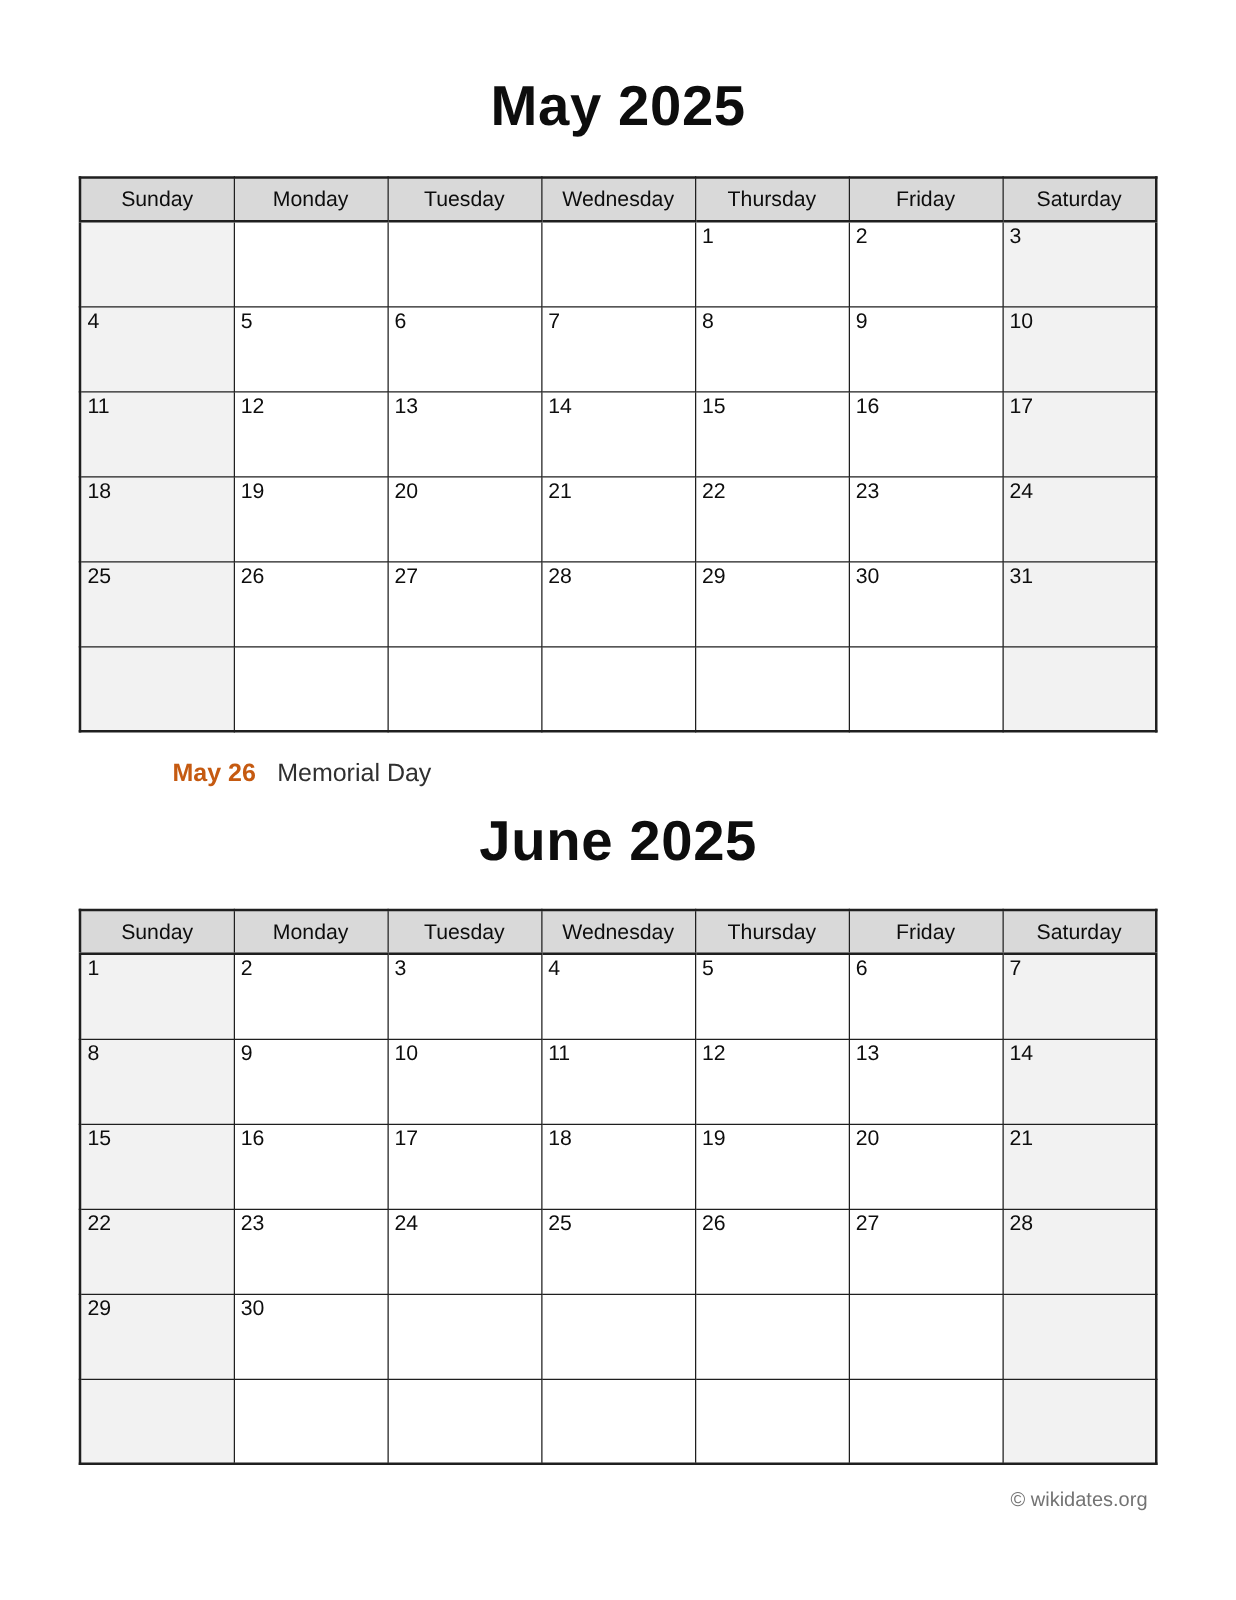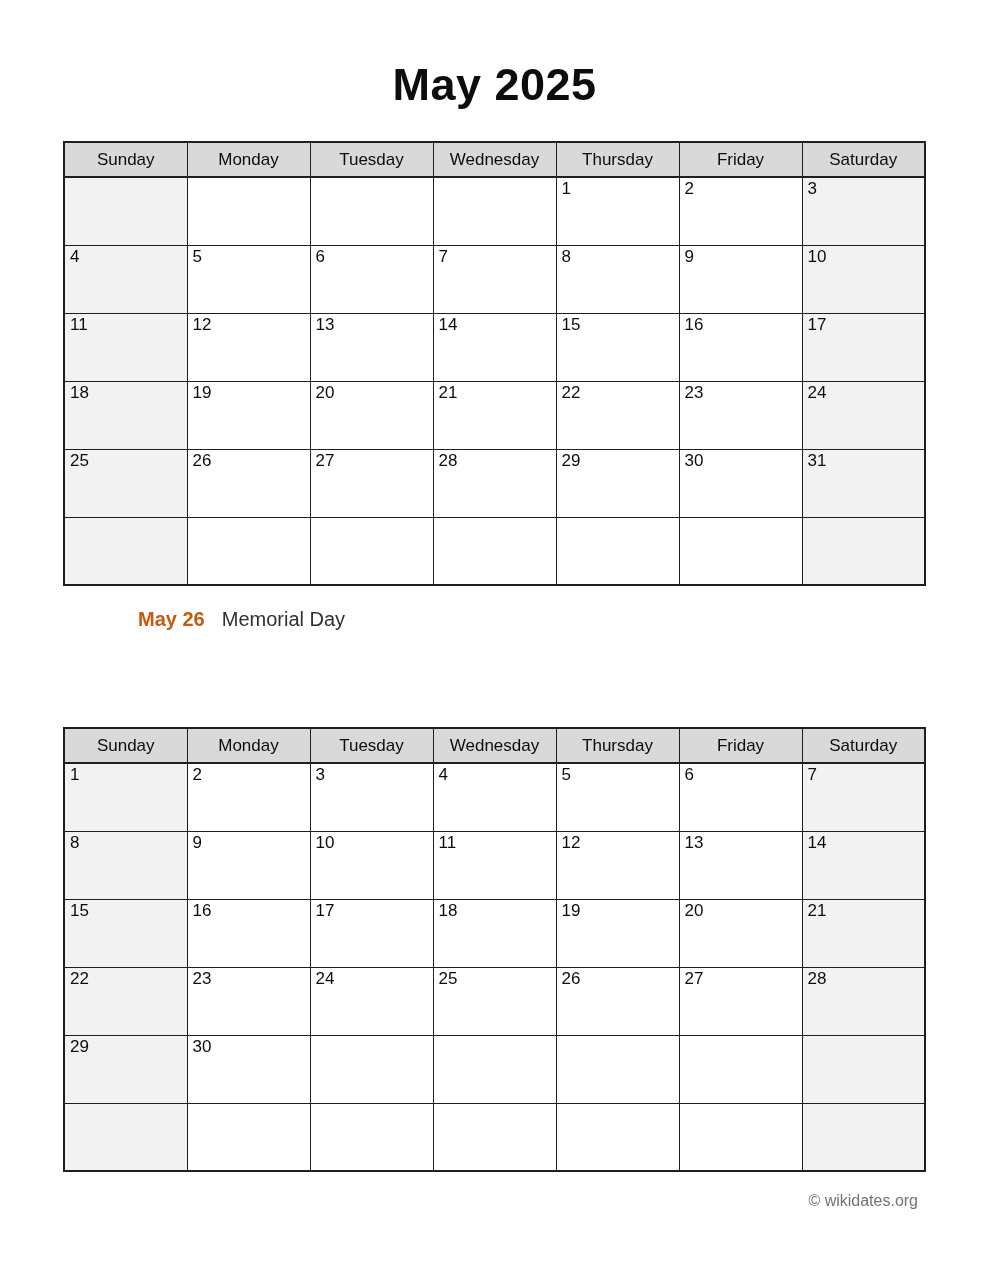--- a/index.html
+++ b/index.html
@@ -248,20 +248,21 @@
             <span class="date-num"></span>
           </td>
         </tr>
       </tbody>
   </table>
 
   <div class="holiday-note">
     <span class="holiday-date">May 26</span><span class="holiday-name">Memorial Day</span>
   </div>
 
+  <h1 class="month-title" id="title-june">June 2025</h1>
 
   <table class="calendar" id="calendar-june">
     <thead>
       <tr>
           <th>Sunday</th>
           <th>Monday</th>
           <th>Tuesday</th>
           <th>Wednesday</th>
           <th>Thursday</th>
           <th>Friday</th>

